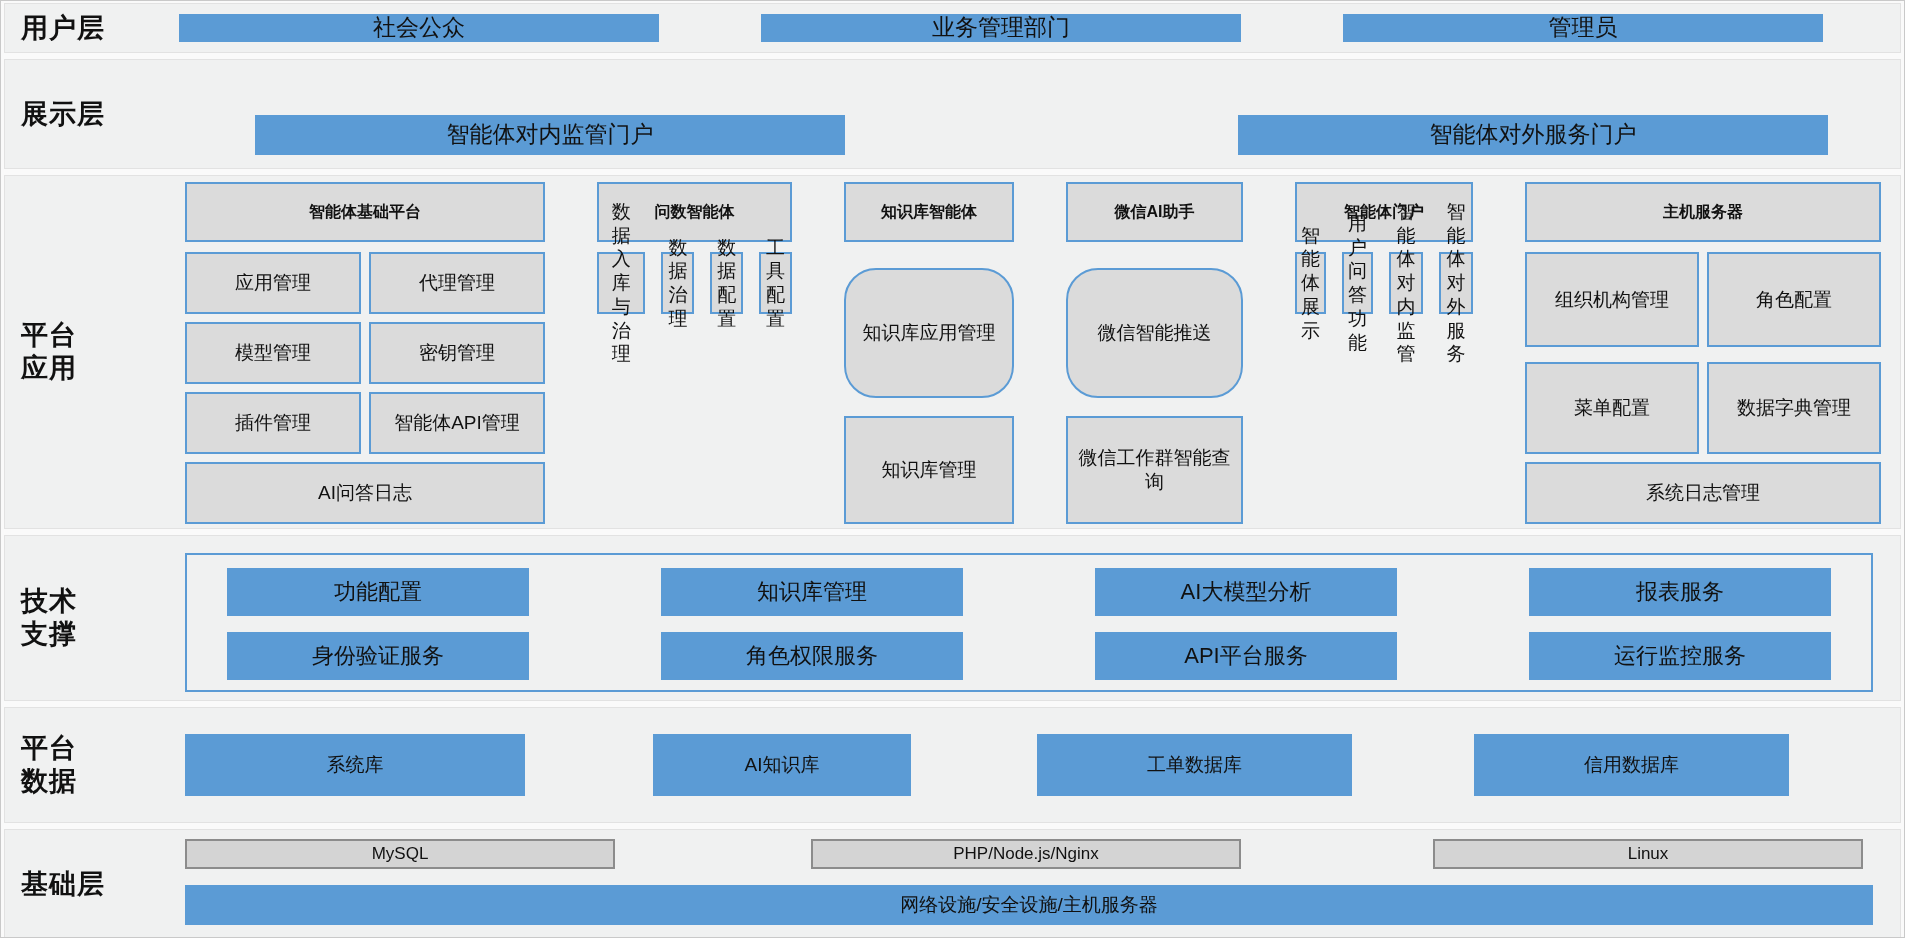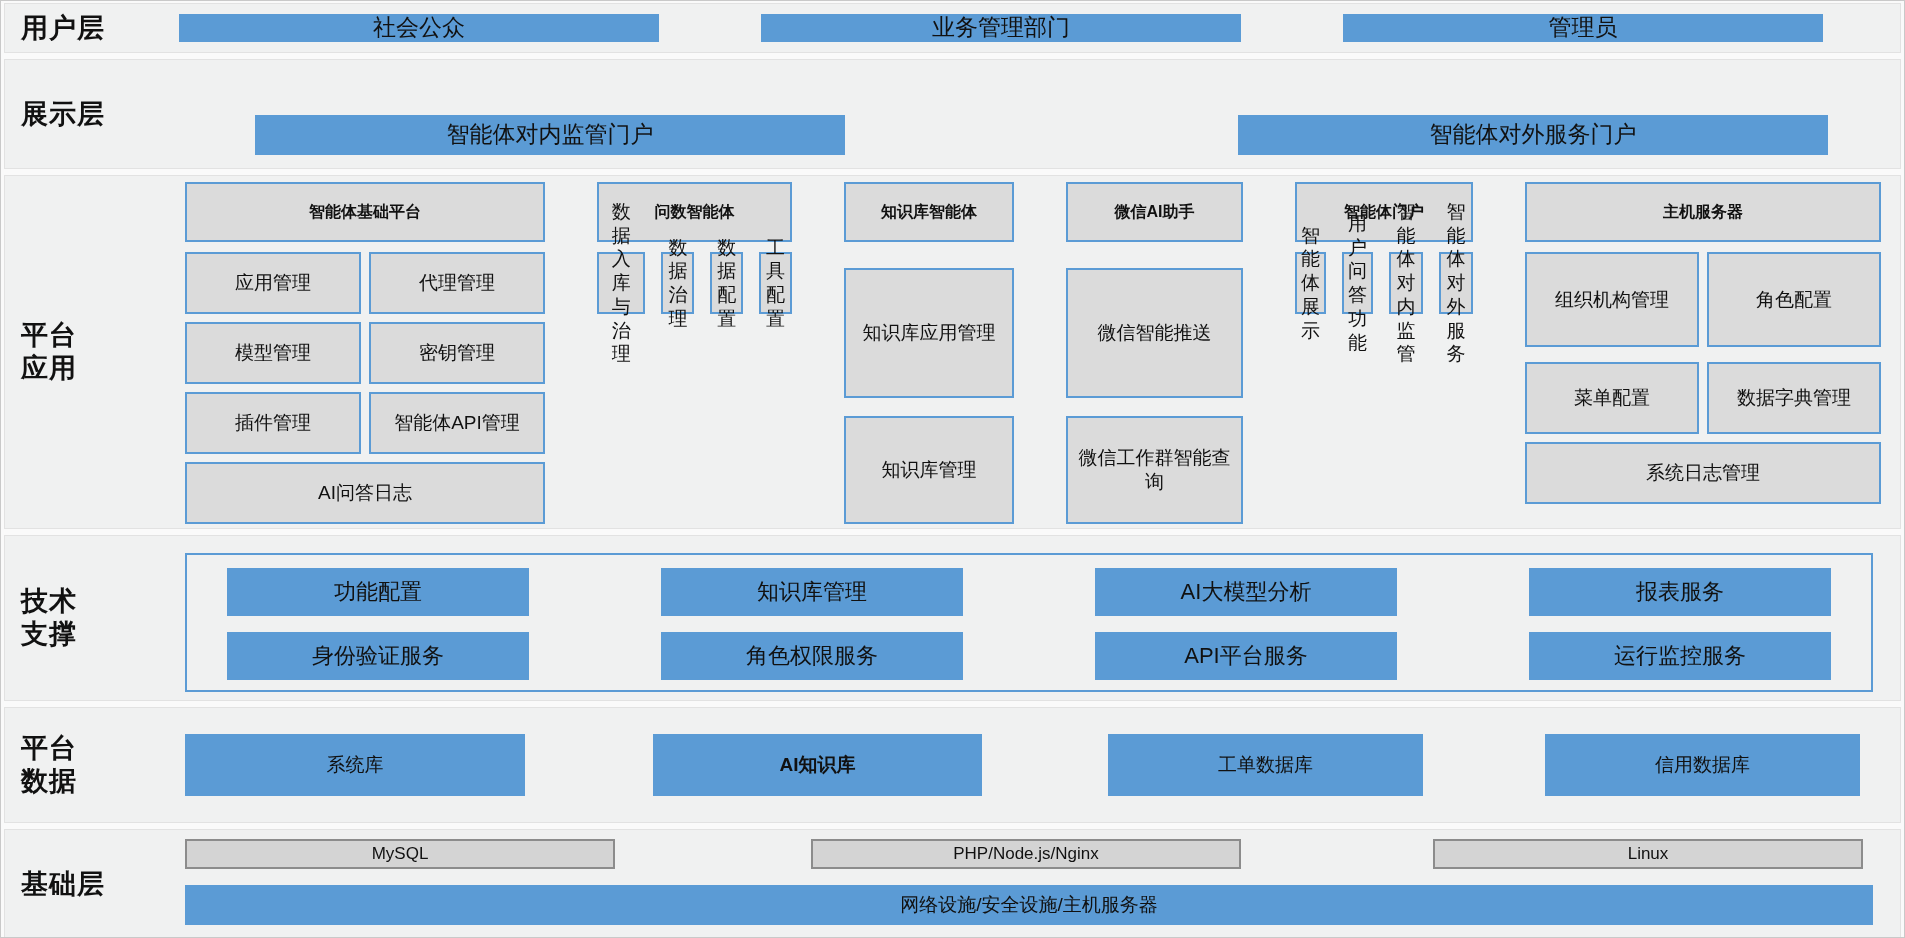--- a/index.html
+++ b/index.html
@@ -76,46 +76,46 @@
   .col-w4{width:177px;}
   .col-w5{width:178px;}
   .col-w6{width:356px;}
   .pa-grid{
     display:grid;grid-template-columns:1fr 1fr;gap:8px;margin-top:10px;
   }
   .pa-grid .pa-cell{height:62px;}
   .pa-grid .span2{grid-column:1 / -1;}
   .pa-stack{display:flex;flex-direction:row;gap:16px;margin-top:10px;}
   .pa-stack .pa-cell{height:62px;}
-  .tall-a{height:130px;margin-top:26px;}
+  .tall-a{height:130px;margin-top:26px;border-radius:32px;}
   .tall-b{height:108px;margin-top:18px;}
   .sys-row{display:flex;gap:8px;}
   .sys-row.r1{margin-top:10px;}
   .sys-row.r1 .pa-cell{height:95px;flex:1;}
   .sys-row.r2{margin-top:15px;}
-  .sys-row.r2 .pa-cell{height:72px;flex:1;}
+  .sys-row.r2 .pa-cell{height:92px;flex:1;}
   .sys-full{height:62px;margin-top:8px;}
 
   
   .band-tech{height:166px;}
   .tech-container{
     margin:17px 0 0 40px;width:1688px;height:139px;
     border:2px solid var(--accent-blue);
     padding:13px 40px 0 40px;
   }
   .tech-row{display:flex;justify-content:space-between;}
   .tech-row.r2{margin-top:16px;}
   .tech-box{width:302px;height:48px;font-size:22px;}
 
   
   .band-data{height:116px;}
   .band-data .band-content{align-items:center;}
   .data-box{height:62px;font-size:19px;}
   .data-box.d1{margin-left:40px;width:340px;}
-  .data-box.d2{margin-left:128px;width:329px;font-weight:bold;}
+  .data-box.d2{margin-left:128px;width:258px;}
   .data-box.d3{margin-left:126px;width:315px;}
   .data-box.d4{margin-left:122px;width:315px;}
 
   
   .band-base{height:110px;margin-bottom:0;}
   .band-base .band-content{flex-direction:column;padding:9px 0 0 40px;}
   .base-gray-row{display:flex;}
   .base-gray-box{
     width:430px;height:30px;font-size:17px;
     background:var(--base-gray-fill);

